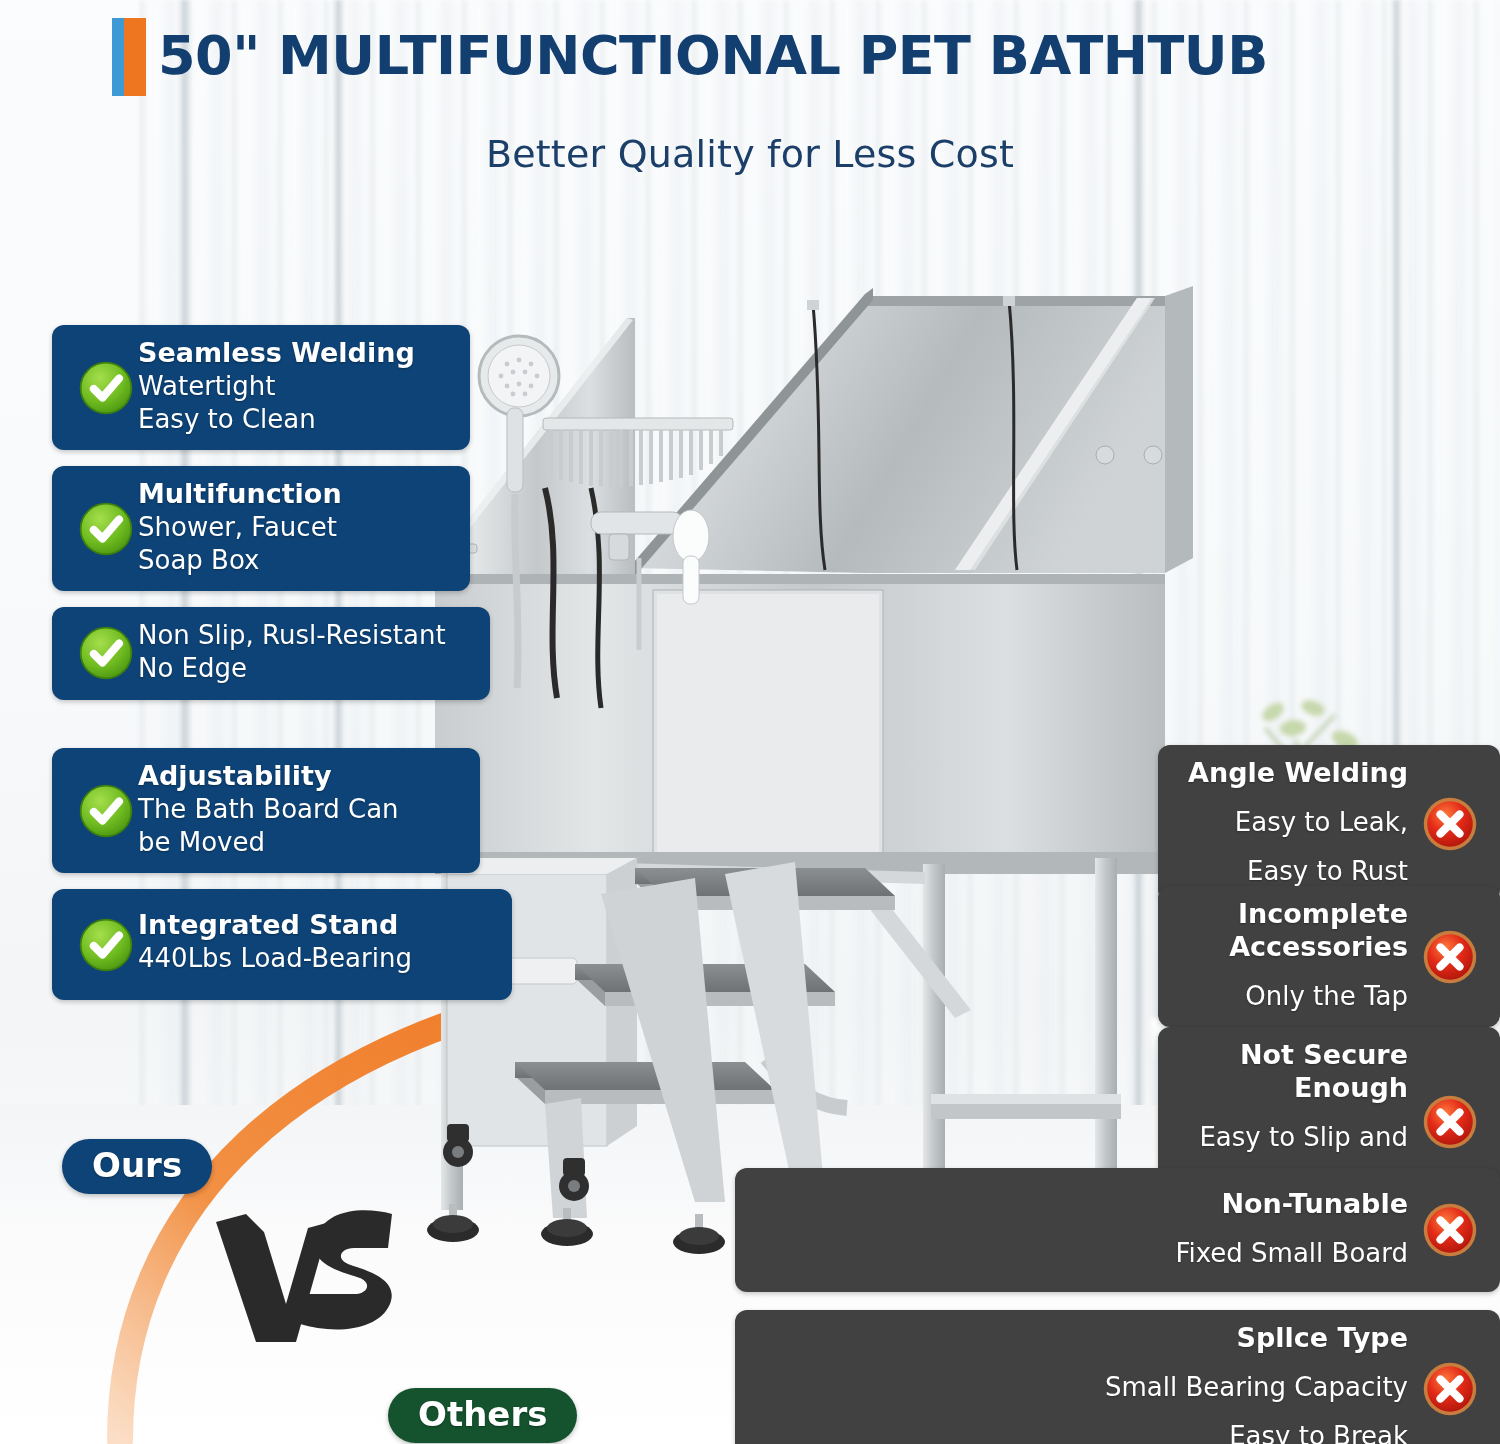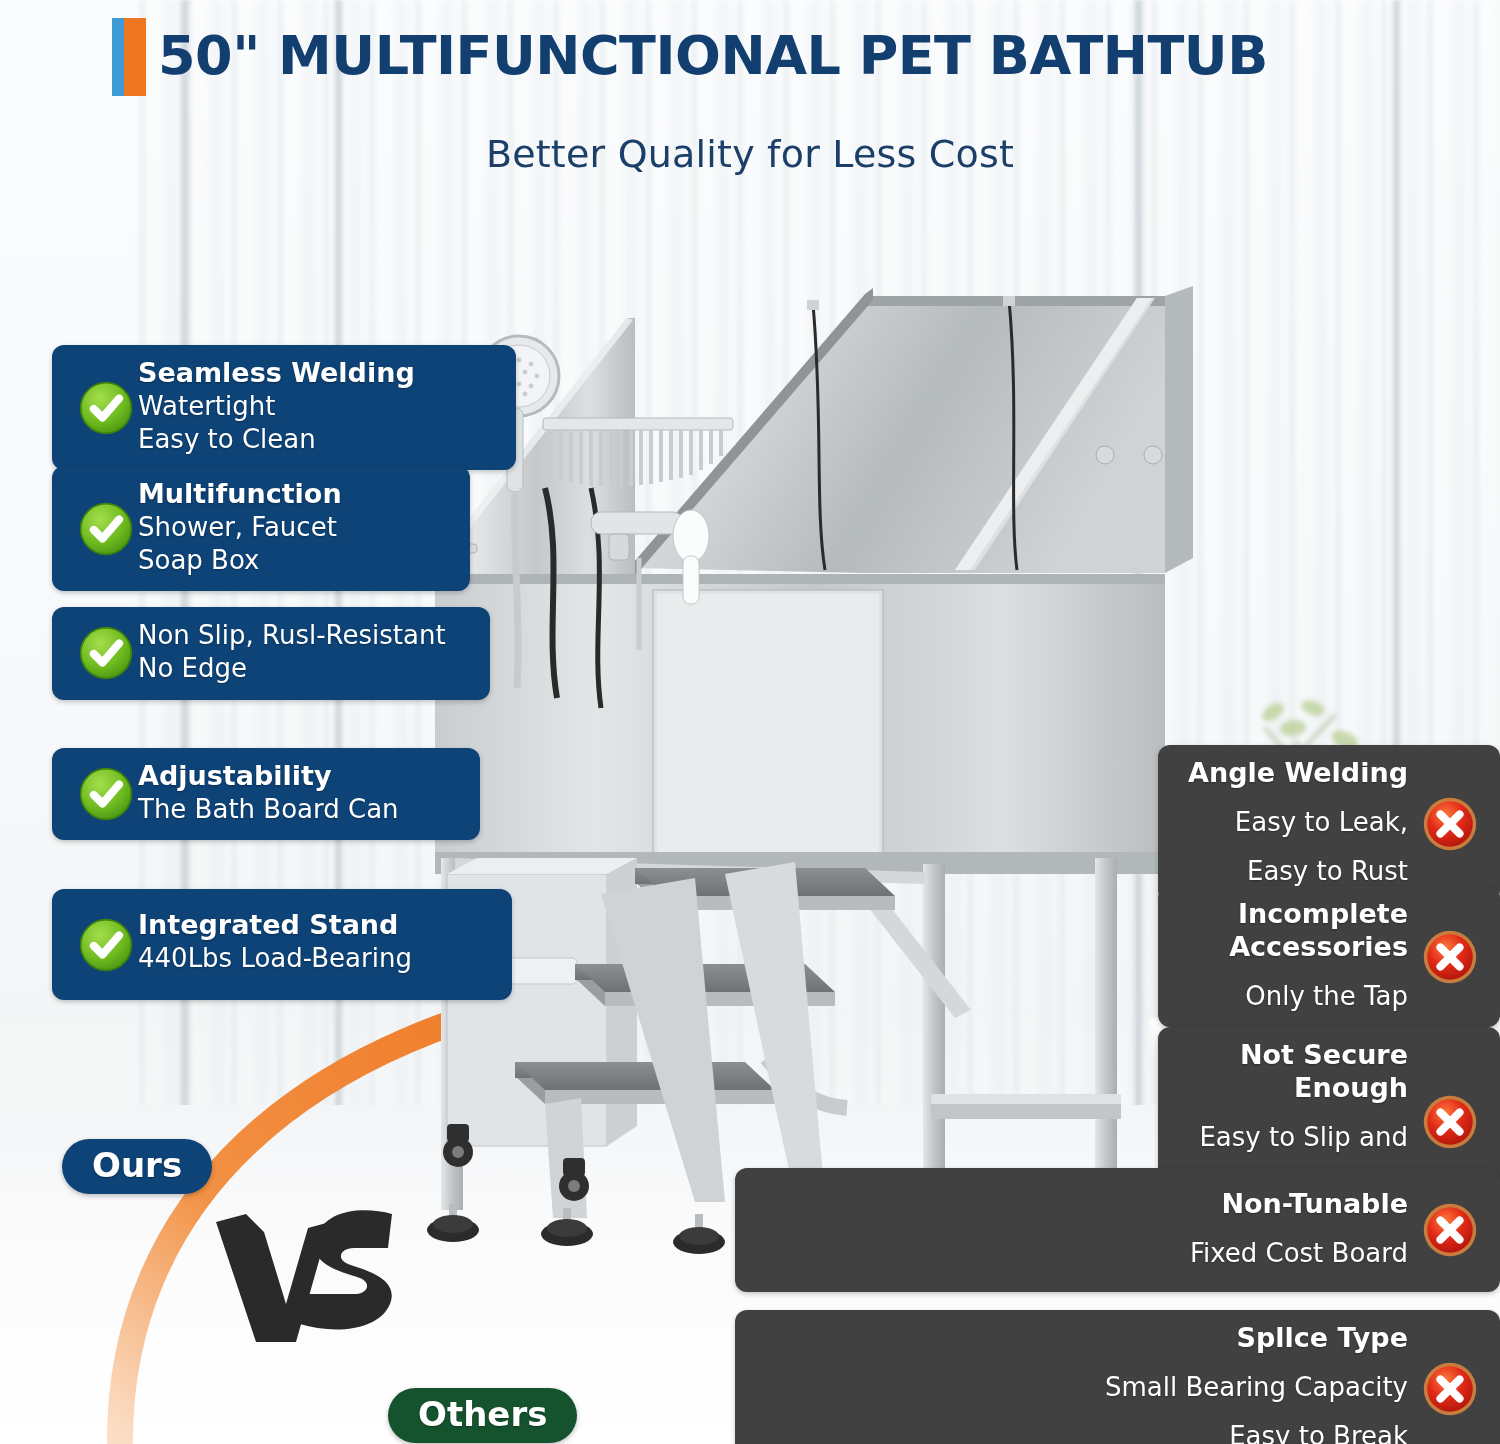--- a/index.html
+++ b/index.html
@@ -413,21 +413,21 @@
           <circle cx="63" cy="894" r="15"></circle>
           <circle cx="63" cy="894" r="6" fill="#7a7d80"></circle>
           <rect x="168" y="900" width="22" height="18" rx="4"></rect>
           <circle cx="179" cy="928" r="15"></circle>
           <circle cx="179" cy="928" r="6" fill="#7a7d80"></circle>
         </g>
       </g>
     </svg>
   </div>
 
-  <div class="pro-card" style="left:52px; top:325px; width:464px;margin-top:20px;">
+  <div class="pro-card" style="left:52px; top:325px; width:418px;">
     <div class="badge">
       <svg viewBox="0 0 64 64">
         <defs>
             <radialGradient id="gA" cx="0.38" cy="0.3" r="0.85">
           <stop offset="0%" stop-color="#a4de4c"></stop>
               <stop offset="55%" stop-color="#6fbb20"></stop>
               <stop offset="100%" stop-color="#3e8a0c"></stop>
         </radialGradient>
           </defs>
         <circle cx="32" cy="32" r="29" fill="url(#gA)" stroke="#3d7f0d" stroke-width="2"></circle>
@@ -485,20 +485,21 @@
               <stop offset="55%" stop-color="#6fbb20"></stop>
               <stop offset="100%" stop-color="#3e8a0c"></stop>
         </radialGradient>
           </defs>
         <circle cx="32" cy="32" r="29" fill="url(#gD)" stroke="#3d7f0d" stroke-width="2"></circle>
         <path d="M18 33 L28 43 L47 21" stroke="#fff" stroke-width="9" fill="none" stroke-linecap="round" stroke-linejoin="round"></path>
       </svg>
     </div>
     <div class="c-title">Adjustability</div>
     <div class="c-line">The Bath Board Can</div>
+    <div class="c-line">be Moved</div>
   </div>
 
   <div class="pro-card" style="left:52px; top:889px; width:460px; padding-top:20px; padding-bottom:25px;">
     <div class="badge">
       <svg viewBox="0 0 64 64">
         <defs>
             <radialGradient id="gE" cx="0.38" cy="0.3" r="0.85">
           <stop offset="0%" stop-color="#a4de4c"></stop>
               <stop offset="55%" stop-color="#6fbb20"></stop>
               <stop offset="100%" stop-color="#3e8a0c"></stop>
@@ -580,21 +581,21 @@
               <stop offset="45%" stop-color="#e22a17"></stop>
               <stop offset="100%" stop-color="#a31008"></stop>
         </radialGradient>
           </defs>
         <circle cx="32" cy="32" r="30" fill="#f5903c" opacity="0.75"></circle>
         <circle cx="32" cy="32" r="26" fill="url(#rD)"></circle>
         <path d="M21 21 L43 43 M43 21 L21 43" stroke="#fff" stroke-width="9" stroke-linecap="round"></path>
       </svg>
     </div>
     <div class="c-title">Non-Tunable</div>
-    <div class="c-line">Fixed Cost Board</div>
+    <div class="c-line">Fixed Small Board</div>
   </div>
 
   <div class="con-card" style="left:735px; top:1310px; width:765px;">
     <div class="badge-x">
       <svg viewBox="0 0 64 64">
         <defs>
             <radialGradient id="rE" cx="0.4" cy="0.3" r="0.85">
           <stop offset="0%" stop-color="#ff7a3c"></stop>
               <stop offset="45%" stop-color="#e22a17"></stop>
               <stop offset="100%" stop-color="#a31008"></stop>

